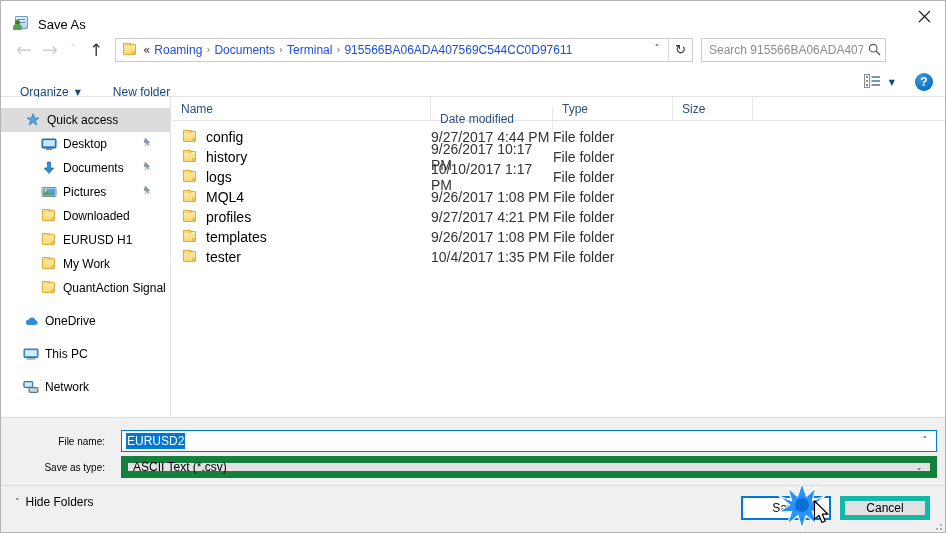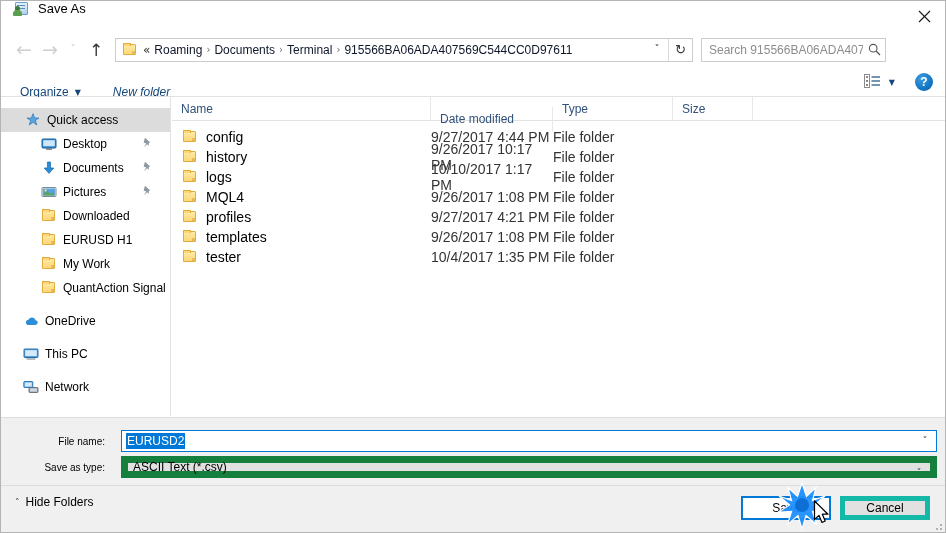--- a/index.html
+++ b/index.html
@@ -18,21 +18,21 @@
     background: #ffffff;
     border: 1px solid #b4b4b4;
     overflow: hidden;
   }
 
   
   #titlebar {
     position: absolute; left: 0; top: 0;
     width: 946px; height: 31px;
     background: #ffffff;
-    display: flex; align-items: flex-start;
+    display: flex; align-items: flex-end;
   }
   #title-icon {
     margin-left: 11px; width: 17px; height: 17px;
     position: relative; flex: none;
   }
   .ti-sheet {
     position: absolute; left: 3px; top: 1px;
     width: 13px; height: 13px;
     background: linear-gradient(160deg,#e9f2fb 0%,#cfe3f6 55%,#a9cbe9 100%);
     border: 1px solid #6f9ec6;
@@ -93,21 +93,21 @@
   }
   .crumb-area {
     display: flex; align-items: center; flex: 1 1 auto;
     overflow: hidden; white-space: nowrap; min-width: 0;
   }
   .crumb-overflow {
     margin-left: 6px; color: #333; font-size: 12px; flex: none;
     font-family: "DejaVu Sans", sans-serif;
   }
   .crumb {
-    padding: 0 4px; font-size: 12px; color: #0f172a; flex: none;
+    padding: 0 4px; font-size: 12px; color: #1d4ed8; flex: none;
     font-family: "Liberation Sans", sans-serif;
   }
   .crumb-sep {
     color: #6d6d6d; font-size: 10px; flex: none;
     font-family: "DejaVu Sans", sans-serif;
   }
   .addr-chev {
     width: 22px; height: 22px; flex: none;
     display: flex; align-items: center; justify-content: center;
     color: #3a3a3a; font-size: 10px;
@@ -137,21 +137,21 @@
     width: 946px; height: 30px;
     background: #ffffff;
     border-bottom: 1px solid #e2e2e2;
     display: flex; align-items: center;
   }
   .tb-item {
     font-size: 12px; color: #16467a;
     display: flex; align-items: center; height: 24px; padding: 0 6px; margin-top: 21px;
   }
   #tb-organize { margin-left: 13px; }
-  #tb-newfolder { margin-left: 20px; font-style: italic; }
+  #tb-newfolder { margin-left: 20px; }
   .tb-caret {
     margin-left: 6px; font-size: 8px; color: #16467a;
     font-family: "DejaVu Sans", sans-serif;
   }
   #tb-right { position: absolute; right: 0; top: 0; height: 30px; display: flex; align-items: center; }
   #tb-viewmode { display: flex; align-items: center; height: 24px; }
   #tb-help {
     width: 18px; height: 18px; border-radius: 50%;
     background: radial-gradient(circle at 35% 30%, #3d9ae0 0%, #1277c4 60%, #0a5ea3 100%);
     color: #fff; font-size: 12px; font-weight: bold;

